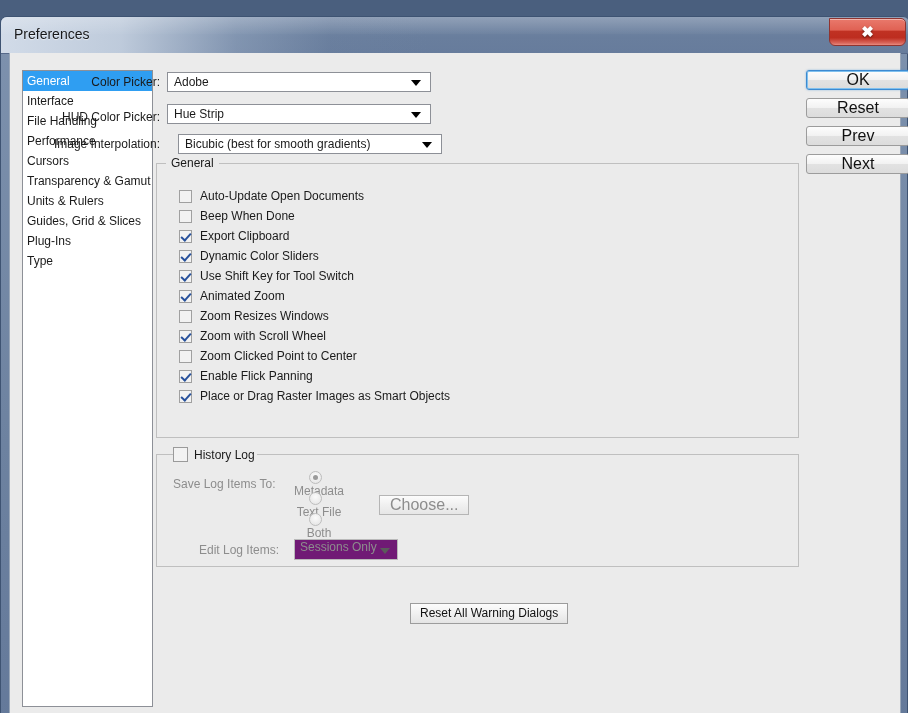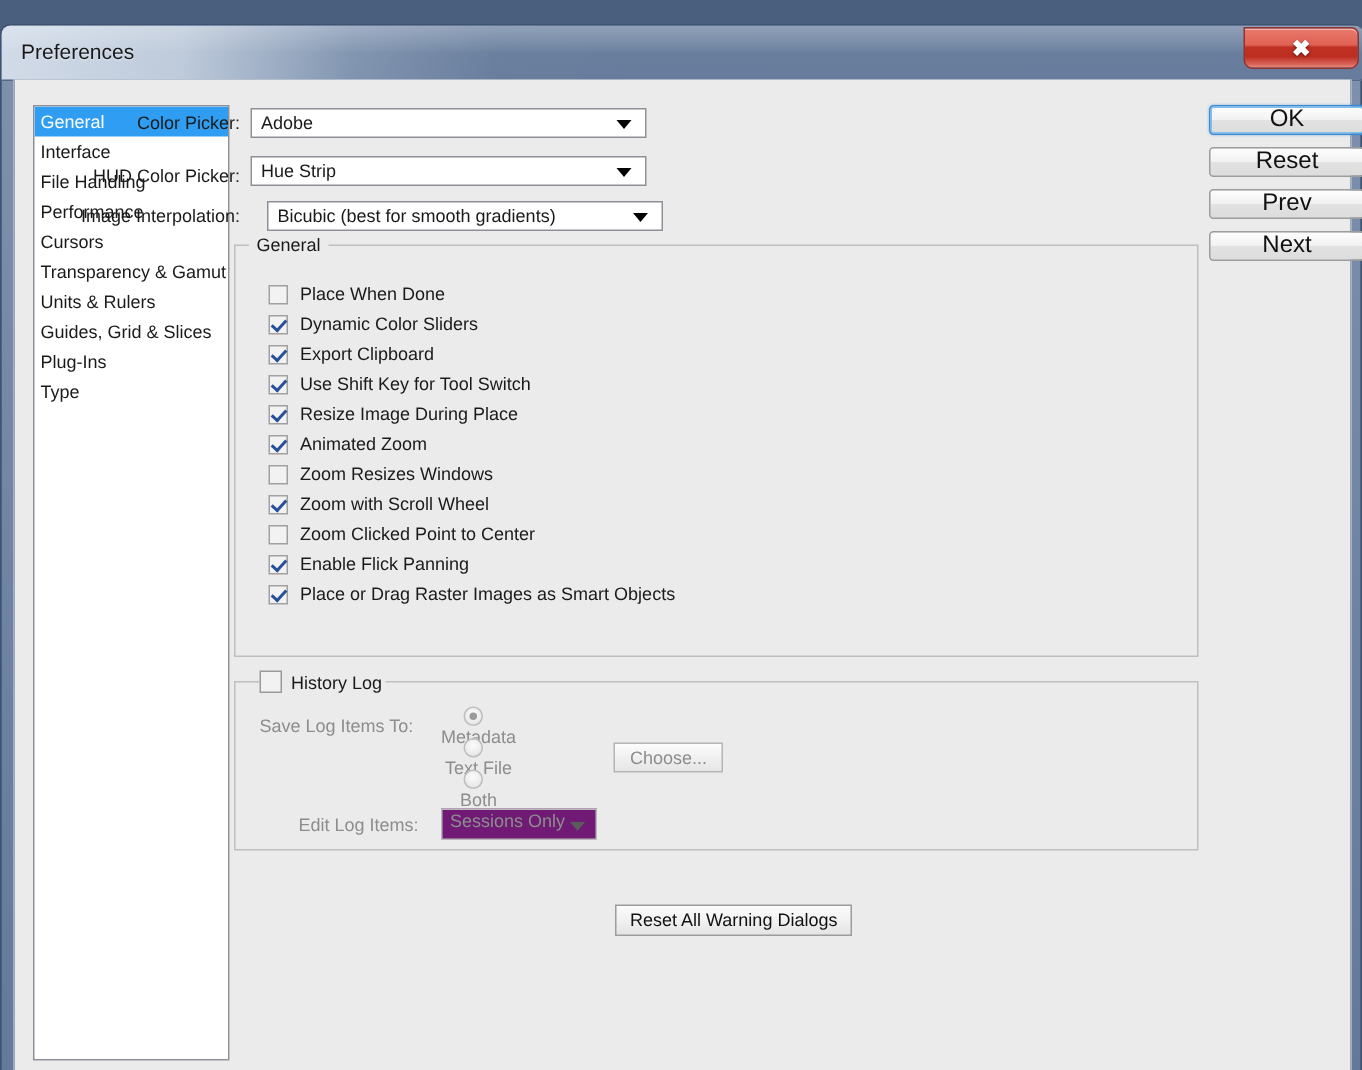--- a/index.html
+++ b/index.html
@@ -291,28 +291,27 @@
   .disabled-label {
     font-size: 12px;
     color: #8d8d8d;
     white-space: nowrap;
   }
 
   .btn-sm {
     height: 20px;
     line-height: 18px;
     padding: 0 10px;
-    font-size: 12px;
+    font-size: 16px;
     color: #8d8d8d;
     background: linear-gradient(to bottom, #fcfcfc 0%, #f0f0f0 50%, #e6e6e6 100%);
     border: 1px solid #b5b5b5;
     box-sizing: border-box;
     cursor: pointer;
     font-family: "Liberation Sans", sans-serif;
-    margin-left: 30px;
   }
 
   .combo-disabled {
     position: relative;
     height: 21px;
     background: #701a75;
     border: 1px solid #b9b9b9;
     box-sizing: border-box;
     display: flex;
     align-items: flex-start;
@@ -410,37 +409,37 @@
         <span class="combo-text">Bicubic (best for smooth gradients)</span>
         <span class="arrow"></span>
       </div>
     </div>
 
     <div class="groupbox" style="left:146px; top:110px; width:643px; height:275px;">
       <div class="group-title">General</div>
       <div id="options-list" style="position:absolute; left:22px; top:22px;">
           <div class="check-row">
             <span class="cb"></span>
-            <span class="check-label">Place When Done</span>
+            <span class="check-label">Auto-Update Open Documents</span>
+          </div>
+          <div class="check-row">
+            <span class="cb"></span>
+            <span class="check-label">Beep When Done</span>
+          </div>
+          <div class="check-row">
+            <span class="cb checked"></span>
+            <span class="check-label">Export Clipboard</span>
           </div>
           <div class="check-row">
             <span class="cb checked"></span>
             <span class="check-label">Dynamic Color Sliders</span>
           </div>
           <div class="check-row">
             <span class="cb checked"></span>
-            <span class="check-label">Export Clipboard</span>
-          </div>
-          <div class="check-row">
-            <span class="cb checked"></span>
             <span class="check-label">Use Shift Key for Tool Switch</span>
-          </div>
-          <div class="check-row">
-            <span class="cb checked"></span>
-            <span class="check-label">Resize Image During Place</span>
           </div>
           <div class="check-row">
             <span class="cb checked"></span>
             <span class="check-label">Animated Zoom</span>
           </div>
           <div class="check-row">
             <span class="cb"></span>
             <span class="check-label">Zoom Resizes Windows</span>
           </div>
           <div class="check-row">

